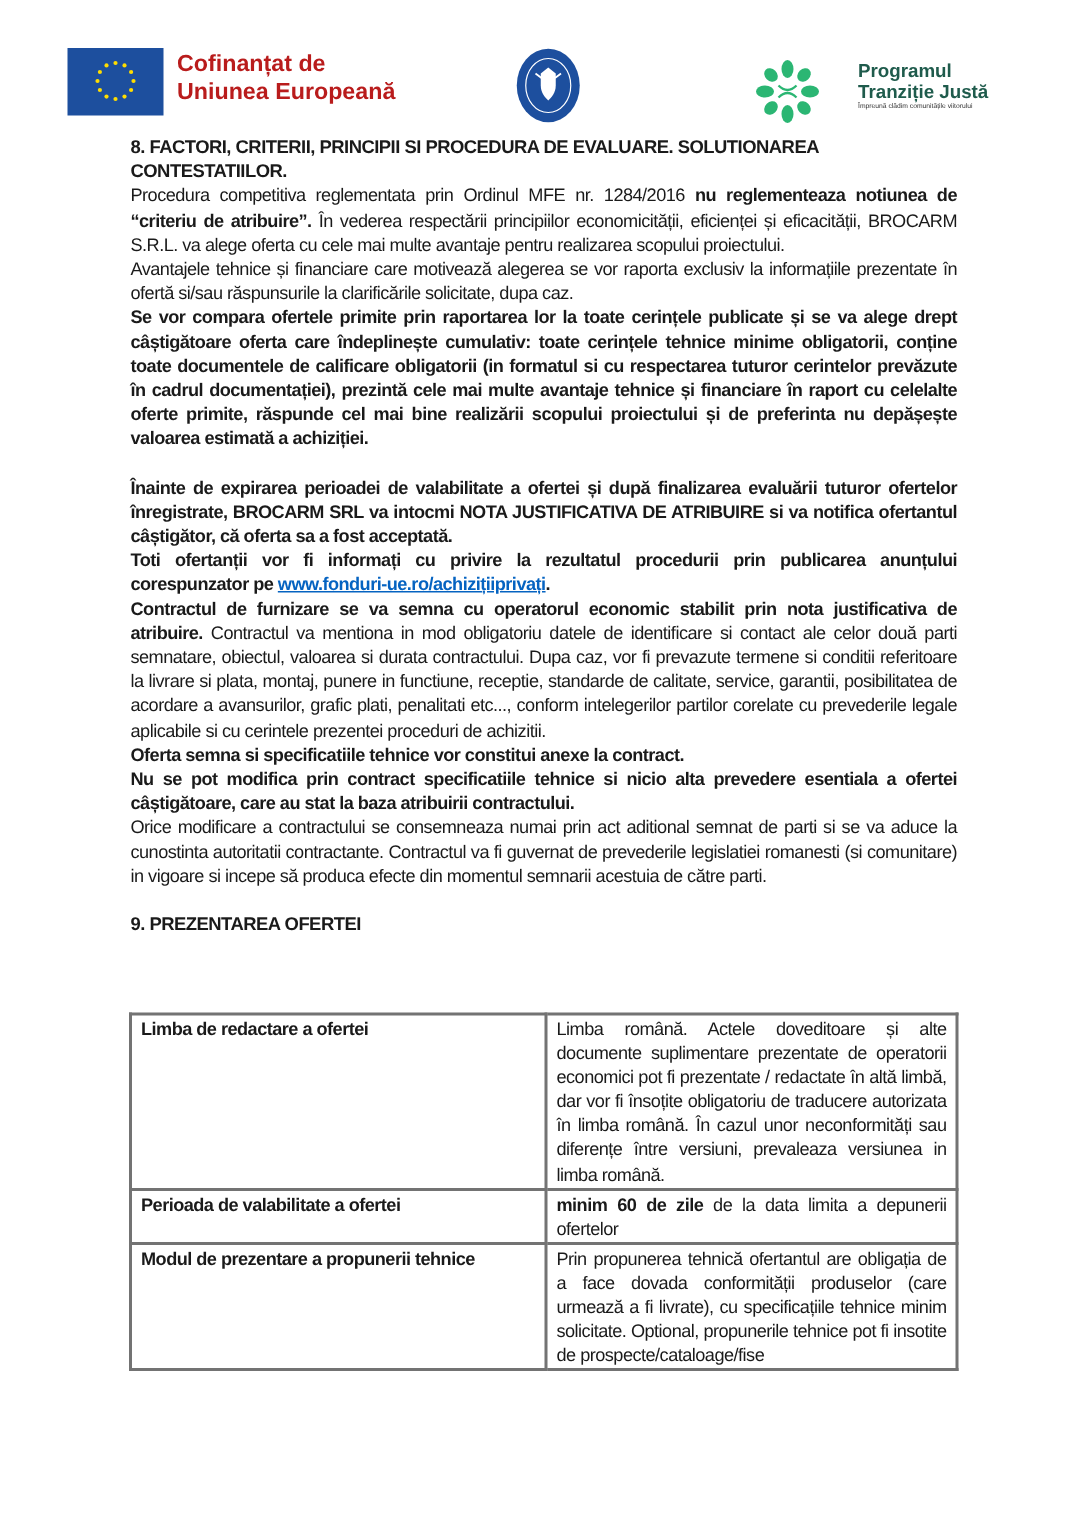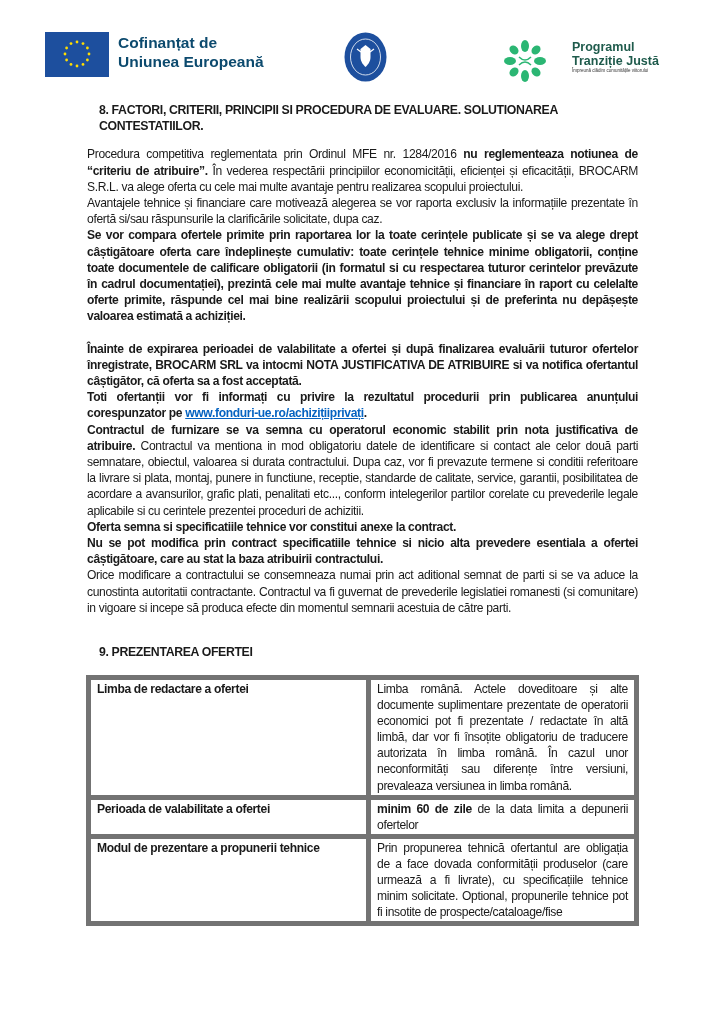--- a/index.html
+++ b/index.html
@@ -1,38 +1,38 @@
 <!DOCTYPE html>
 <html><head>
 <meta charset="utf-8">
 <style>
   html, body { margin:0; padding:0; background:#ffffff; }
   body { width:724px; height:1024px; position:relative; overflow:hidden;
          font-family:"Liberation Sans", sans-serif; color:#1a1a1a; }
   .header { position:absolute; top:28px; left:0; width:724px; height:58px; }
   .eu-flag { position:absolute; left:45px; top:4px; width:64px; height:45px; background:#1d4f9e; }
   .eu-flag svg { display:block; }
-  .eu-text { position:absolute; left:118px; top:5px; color:#0c4a6e; font-weight:bold; font-size:15.5px; line-height:19px; }
+  .eu-text { position:absolute; left:118px; top:5px; color:#b91c1c; font-weight:bold; font-size:15.5px; line-height:19px; }
   .gov-logo { position:absolute; left:343px; top:3px; width:45px; height:52px; }
   .ptj-logo { position:absolute; left:502px; top:10px; width:46px; height:46px; }
   .ptj-text { position:absolute; left:572px; top:12px; color:#1f5b4c; font-weight:bold; font-size:12.5px; line-height:14px; }
   .ptj-sub { font-size:4.5px; font-weight:normal; color:#333; line-height:6px; display:block; }
 
   .content { position:absolute; left:87px; top:90px; width:551px;
              font-family:"Liberation Sans Narrow","Liberation Sans", sans-serif;
              font-size:12.1px; line-height:16.2px; letter-spacing:-0.35px; }
   .content p { margin:0; text-align:justify; }
   .b { font-weight:bold; }
   .gap { height:16px; }
   .link { color:#0563c1; text-decoration:underline;margin-top:16px; }
-  h2 { margin:12px; font-size:12.3px; font-weight:bold; line-height:16.2px; }
+  h2 { margin:0; font-size:12.3px; font-weight:bold; line-height:16.2px; }
 
   table.offer { position:absolute; left:86px; top:675px; width:553px; border-collapse:collapse;
                 font-size:12.1px; line-height:16.1px; letter-spacing:-0.35px; }
-  table.offer td { border:5px solid #737373; vertical-align:top; padding:1px 6px 1px 6px; }
+  table.offer td { border:2px solid #737373; vertical-align:top; padding:1px 6px 1px 6px; }
   table.offer td.label { width:263px; font-weight:bold; }
   table.offer td.val { text-align:justify;margin-left:16px; }
 </style>
 </head>
 <body>
 
 <div class="header">
   <div class="eu-flag">
     <svg width="64" height="45" viewBox="0 0 64 45">
       <g fill="#ffdd00">

